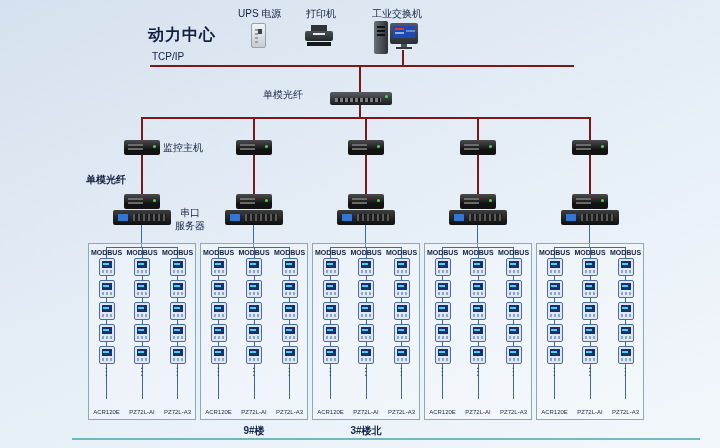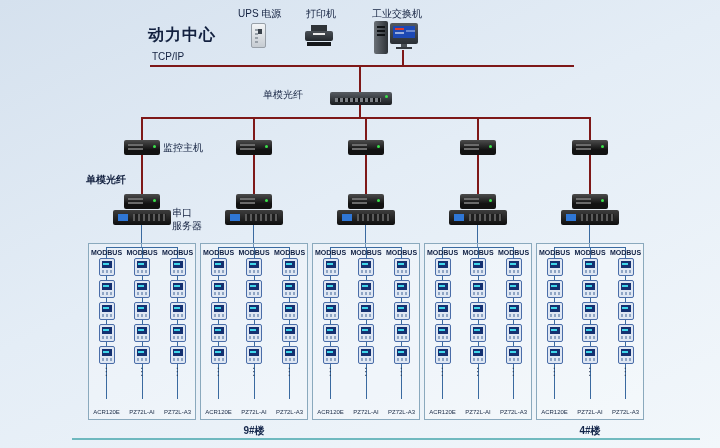--- a/index.html
+++ b/index.html
@@ -167,21 +167,21 @@
     <div class="transceiver t1"></div>
     <div class="v2 red"></div>
     <div class="transceiver t2"></div>
     <div class="server srv"></div>
     <div class="stub blue"></div>
   </div>
     </div>
 
   <div class="lbl" style="left:163px; top:141px;">监控主机</div>
   <div class="lbl" style="left:86px; top:173px;font-weight:bold;">单模光纤</div>
-  <div class="lbl" style="left:172px; top:206px; width:36px; text-align:left; line-height:13px;">
+  <div class="lbl" style="left:172px; top:206px; width:36px; text-align:center; line-height:13px;">
     <div>串口</div>
     <div>服务器</div>
   </div>
 
   <div id="groups">
       <div class="group" style="left: 88px;">
     <div class="gbox"></div>
     <div class="hconn"></div>
     <div class="cols">
           <div class="col">
@@ -488,20 +488,21 @@
               <div class="meter">
     <i class="m-scr"></i>
                 <i class="m-seg"></i>
                 <i class="m-btn"></i>
   </div>
             </div>
     <div class="more">⋮</div>
     <div class="model">PZ72L-A3</div>
   </div>
         </div>
+    <div class="bldg">3#楼北</div>
   </div>
       <div class="group" style="left: 424px;">
     <div class="gbox"></div>
     <div class="hconn"></div>
     <div class="cols">
           <div class="col">
     <div class="colline"></div>
     <div class="modbus">MODBUS</div>
     <div class="meters">
               <div class="meter">
@@ -698,18 +699,17 @@
               <div class="meter">
     <i class="m-scr"></i>
                 <i class="m-seg"></i>
                 <i class="m-btn"></i>
   </div>
             </div>
     <div class="more">⋮</div>
     <div class="model">PZ72L-A3</div>
   </div>
         </div>
-    <div class="bldg">4#楼</div>
   </div>
     </div>
 
   <div class="line" style="left:72px; top:438px; width:628px; height:2px; background:#2d9aa0; opacity:.65;"></div>
 </div>
 
 </body></html>

